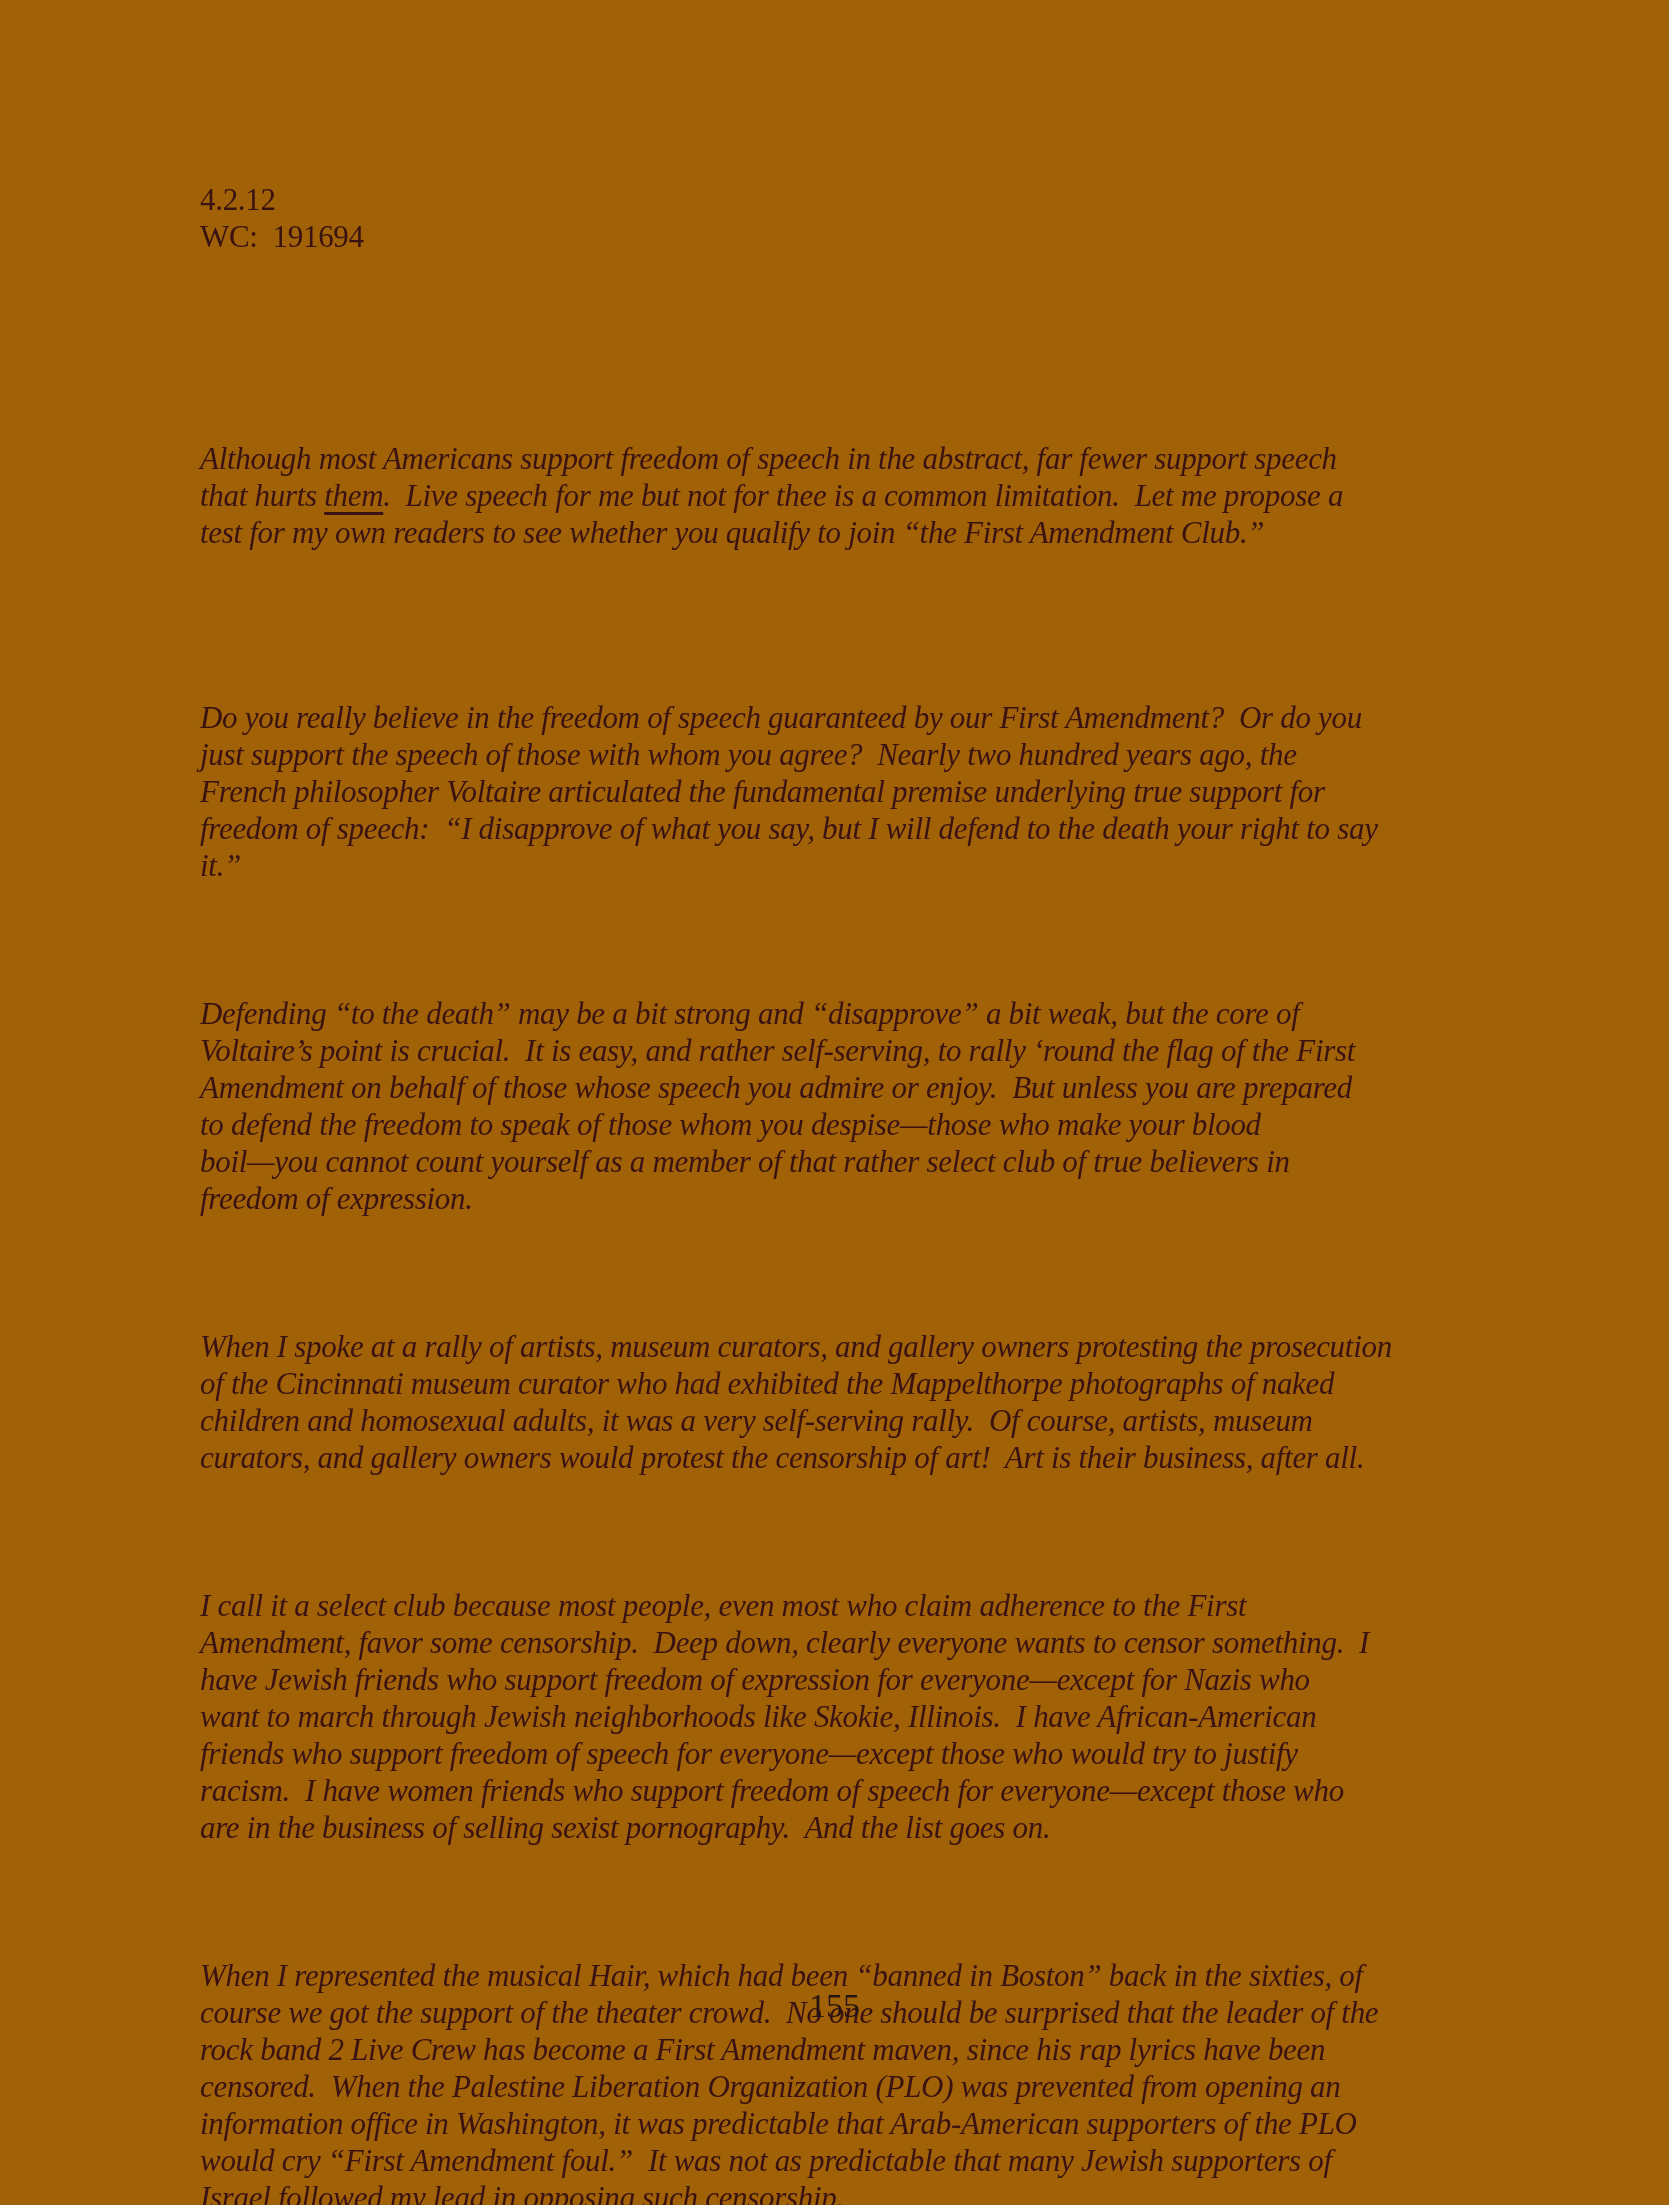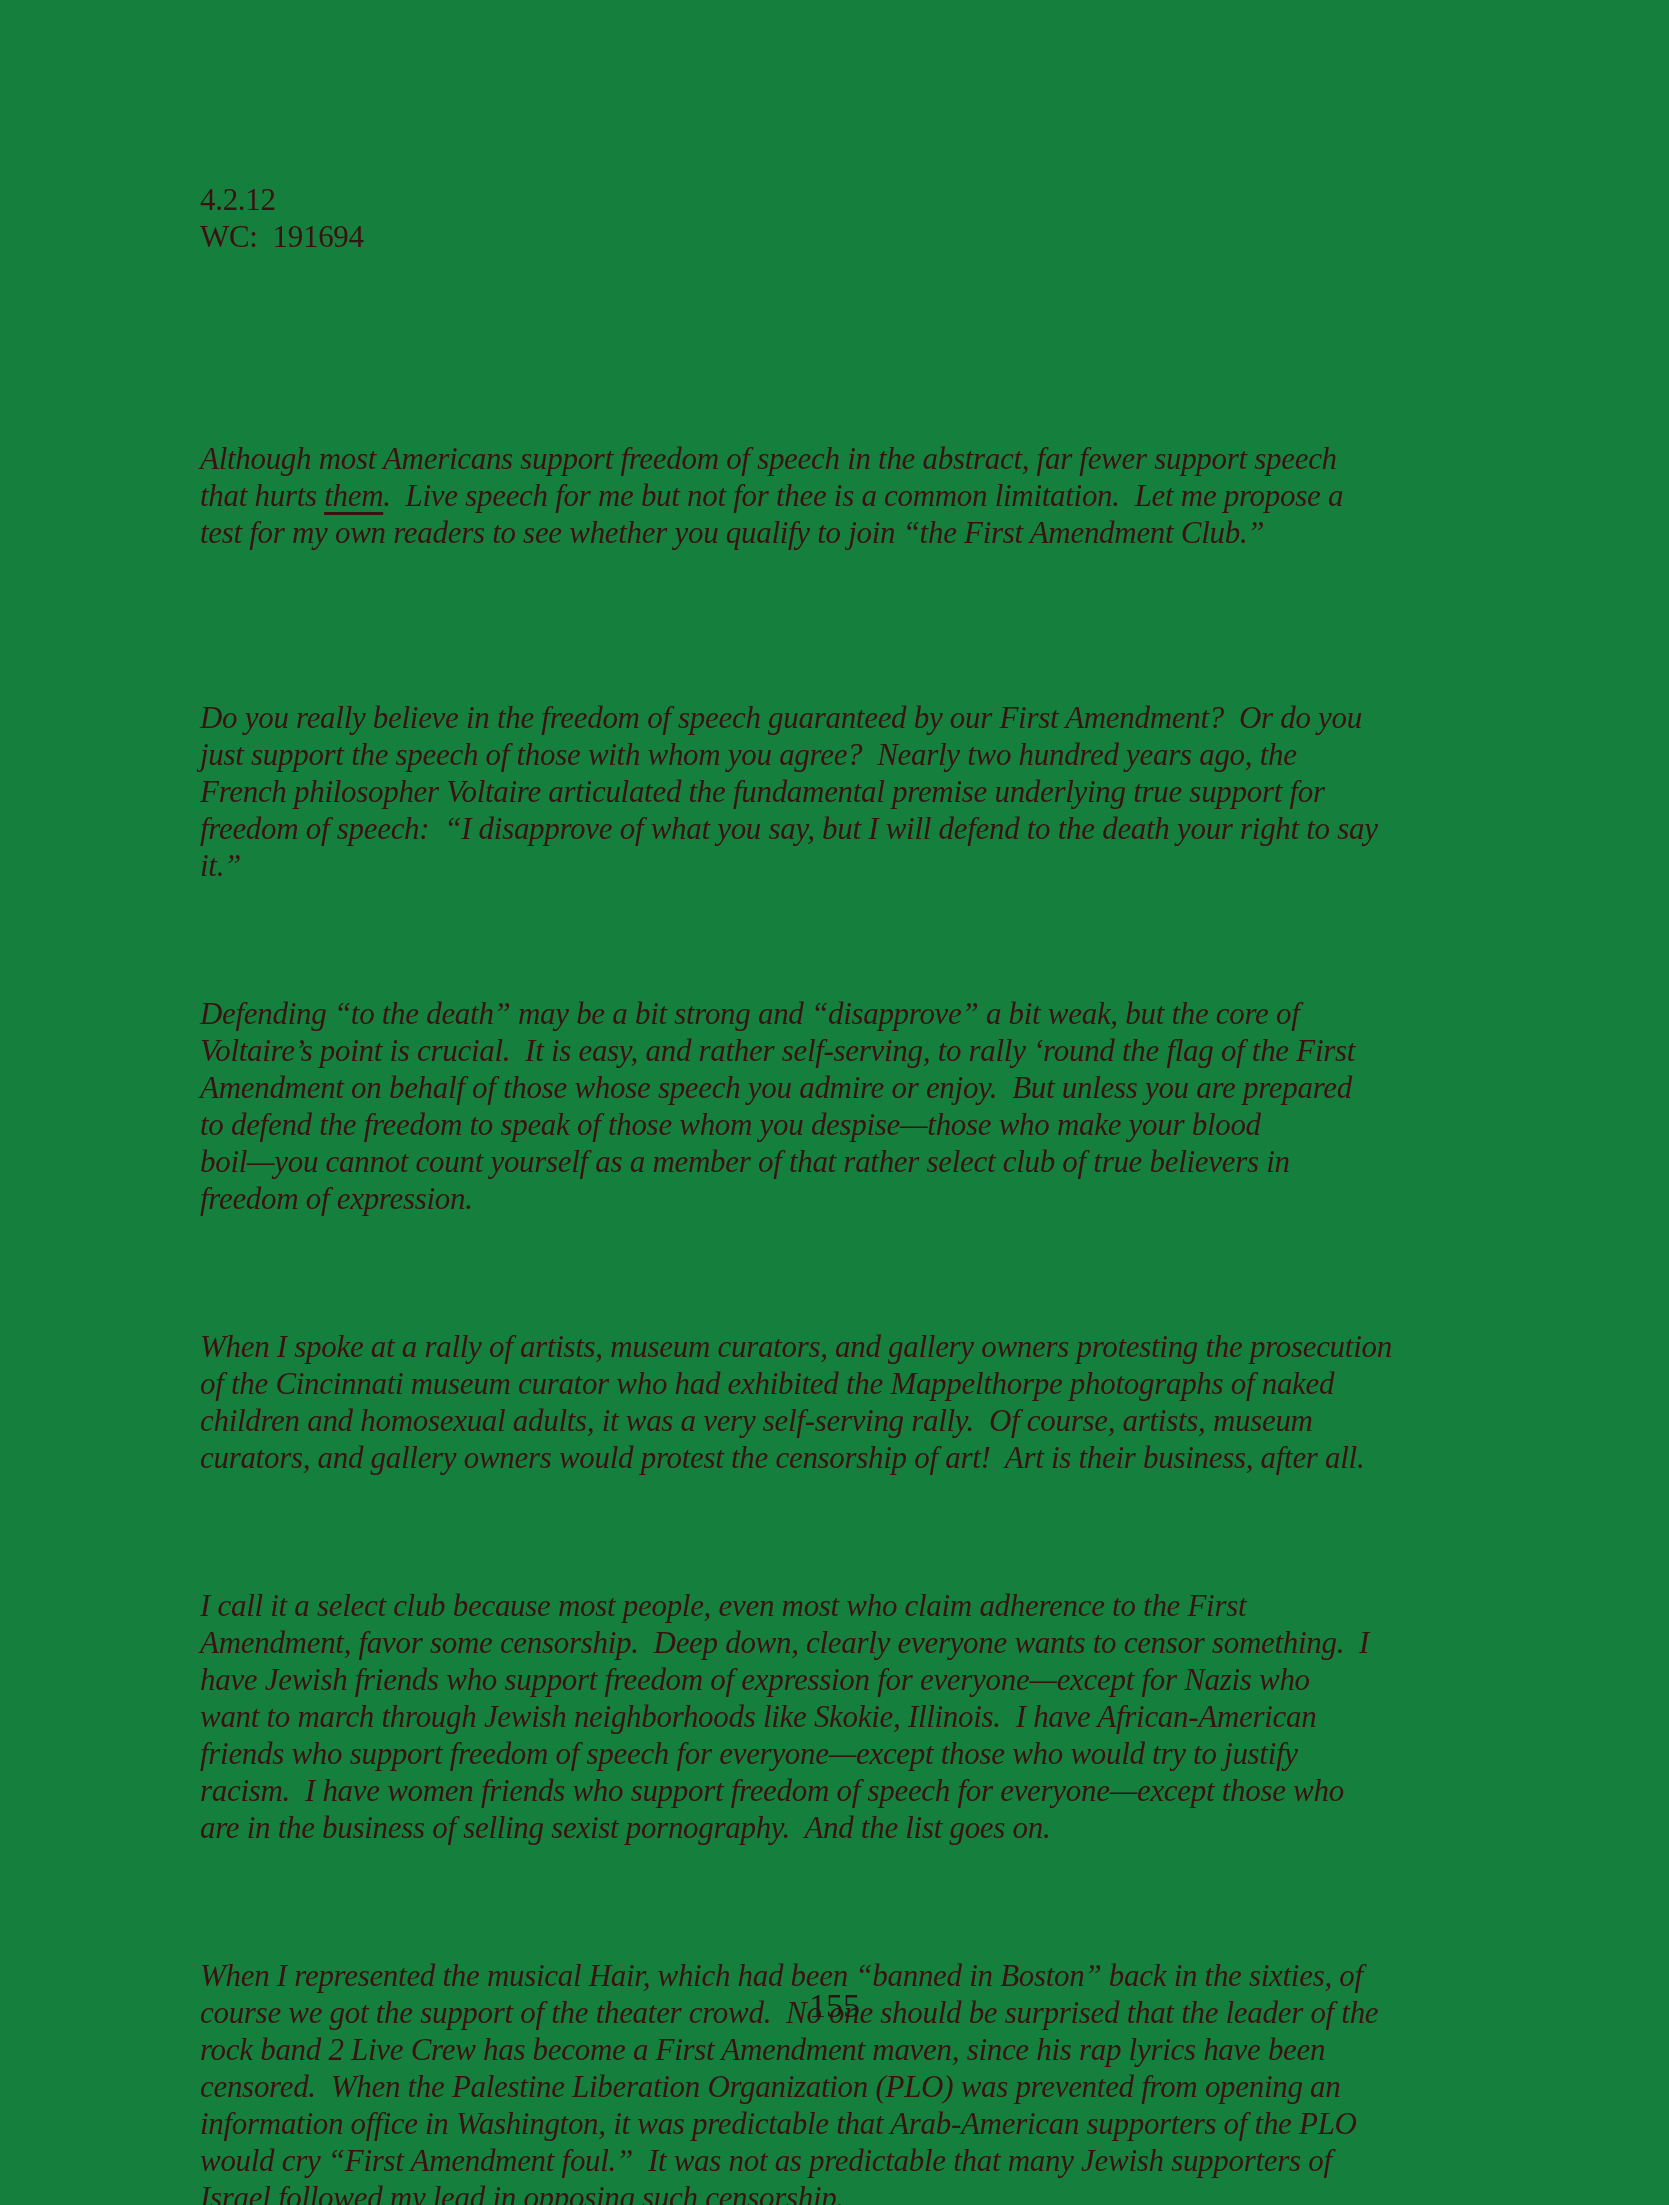--- a/index.html
+++ b/index.html
@@ -4,21 +4,21 @@
 <style>
   html, body {
     margin: 0;
     padding: 0;
     background: #ffffff;
   }
   .page {
     position: relative;
     width: 1669px;
     height: 2205px;
-    background: #15803d;
+    background: #a16207;
     overflow: hidden;
     font-family: "Liberation Serif", "DejaVu Serif", serif;
     color: #3a1212;
   }
   .content {
     position: absolute;
     left: 200px;
     top: 107px;
     font-size: 31px;
     line-height: 37px;

